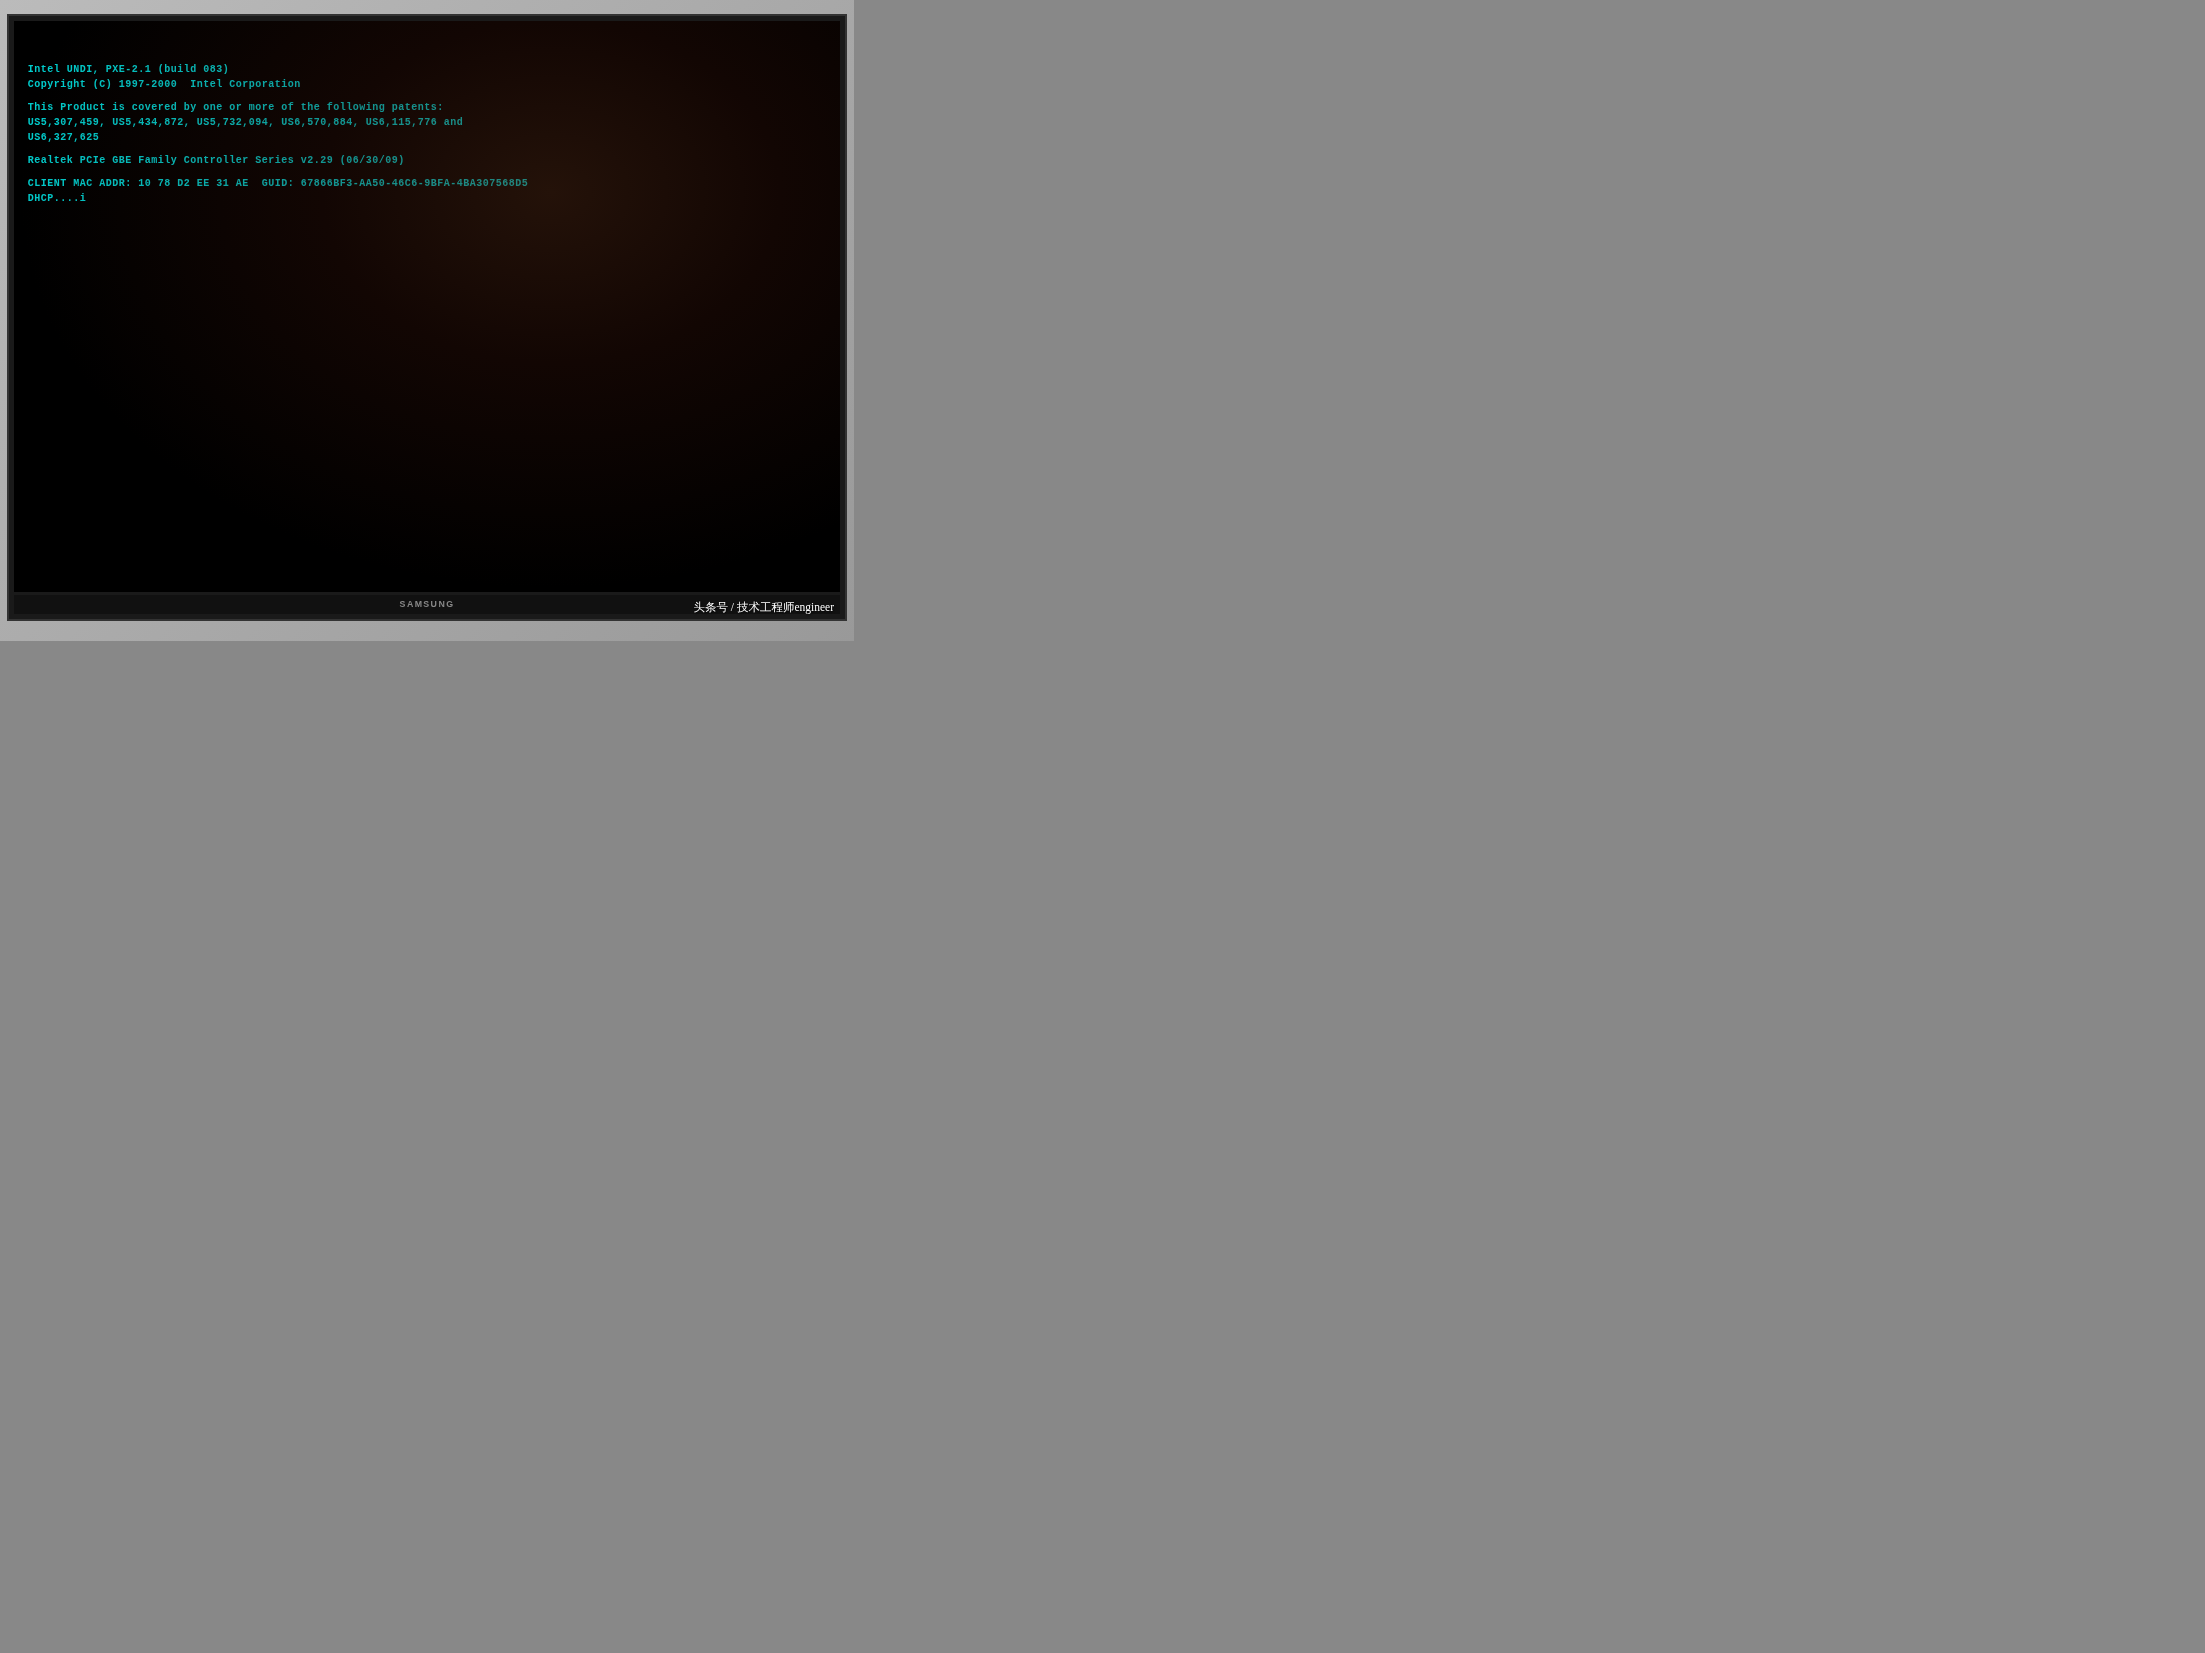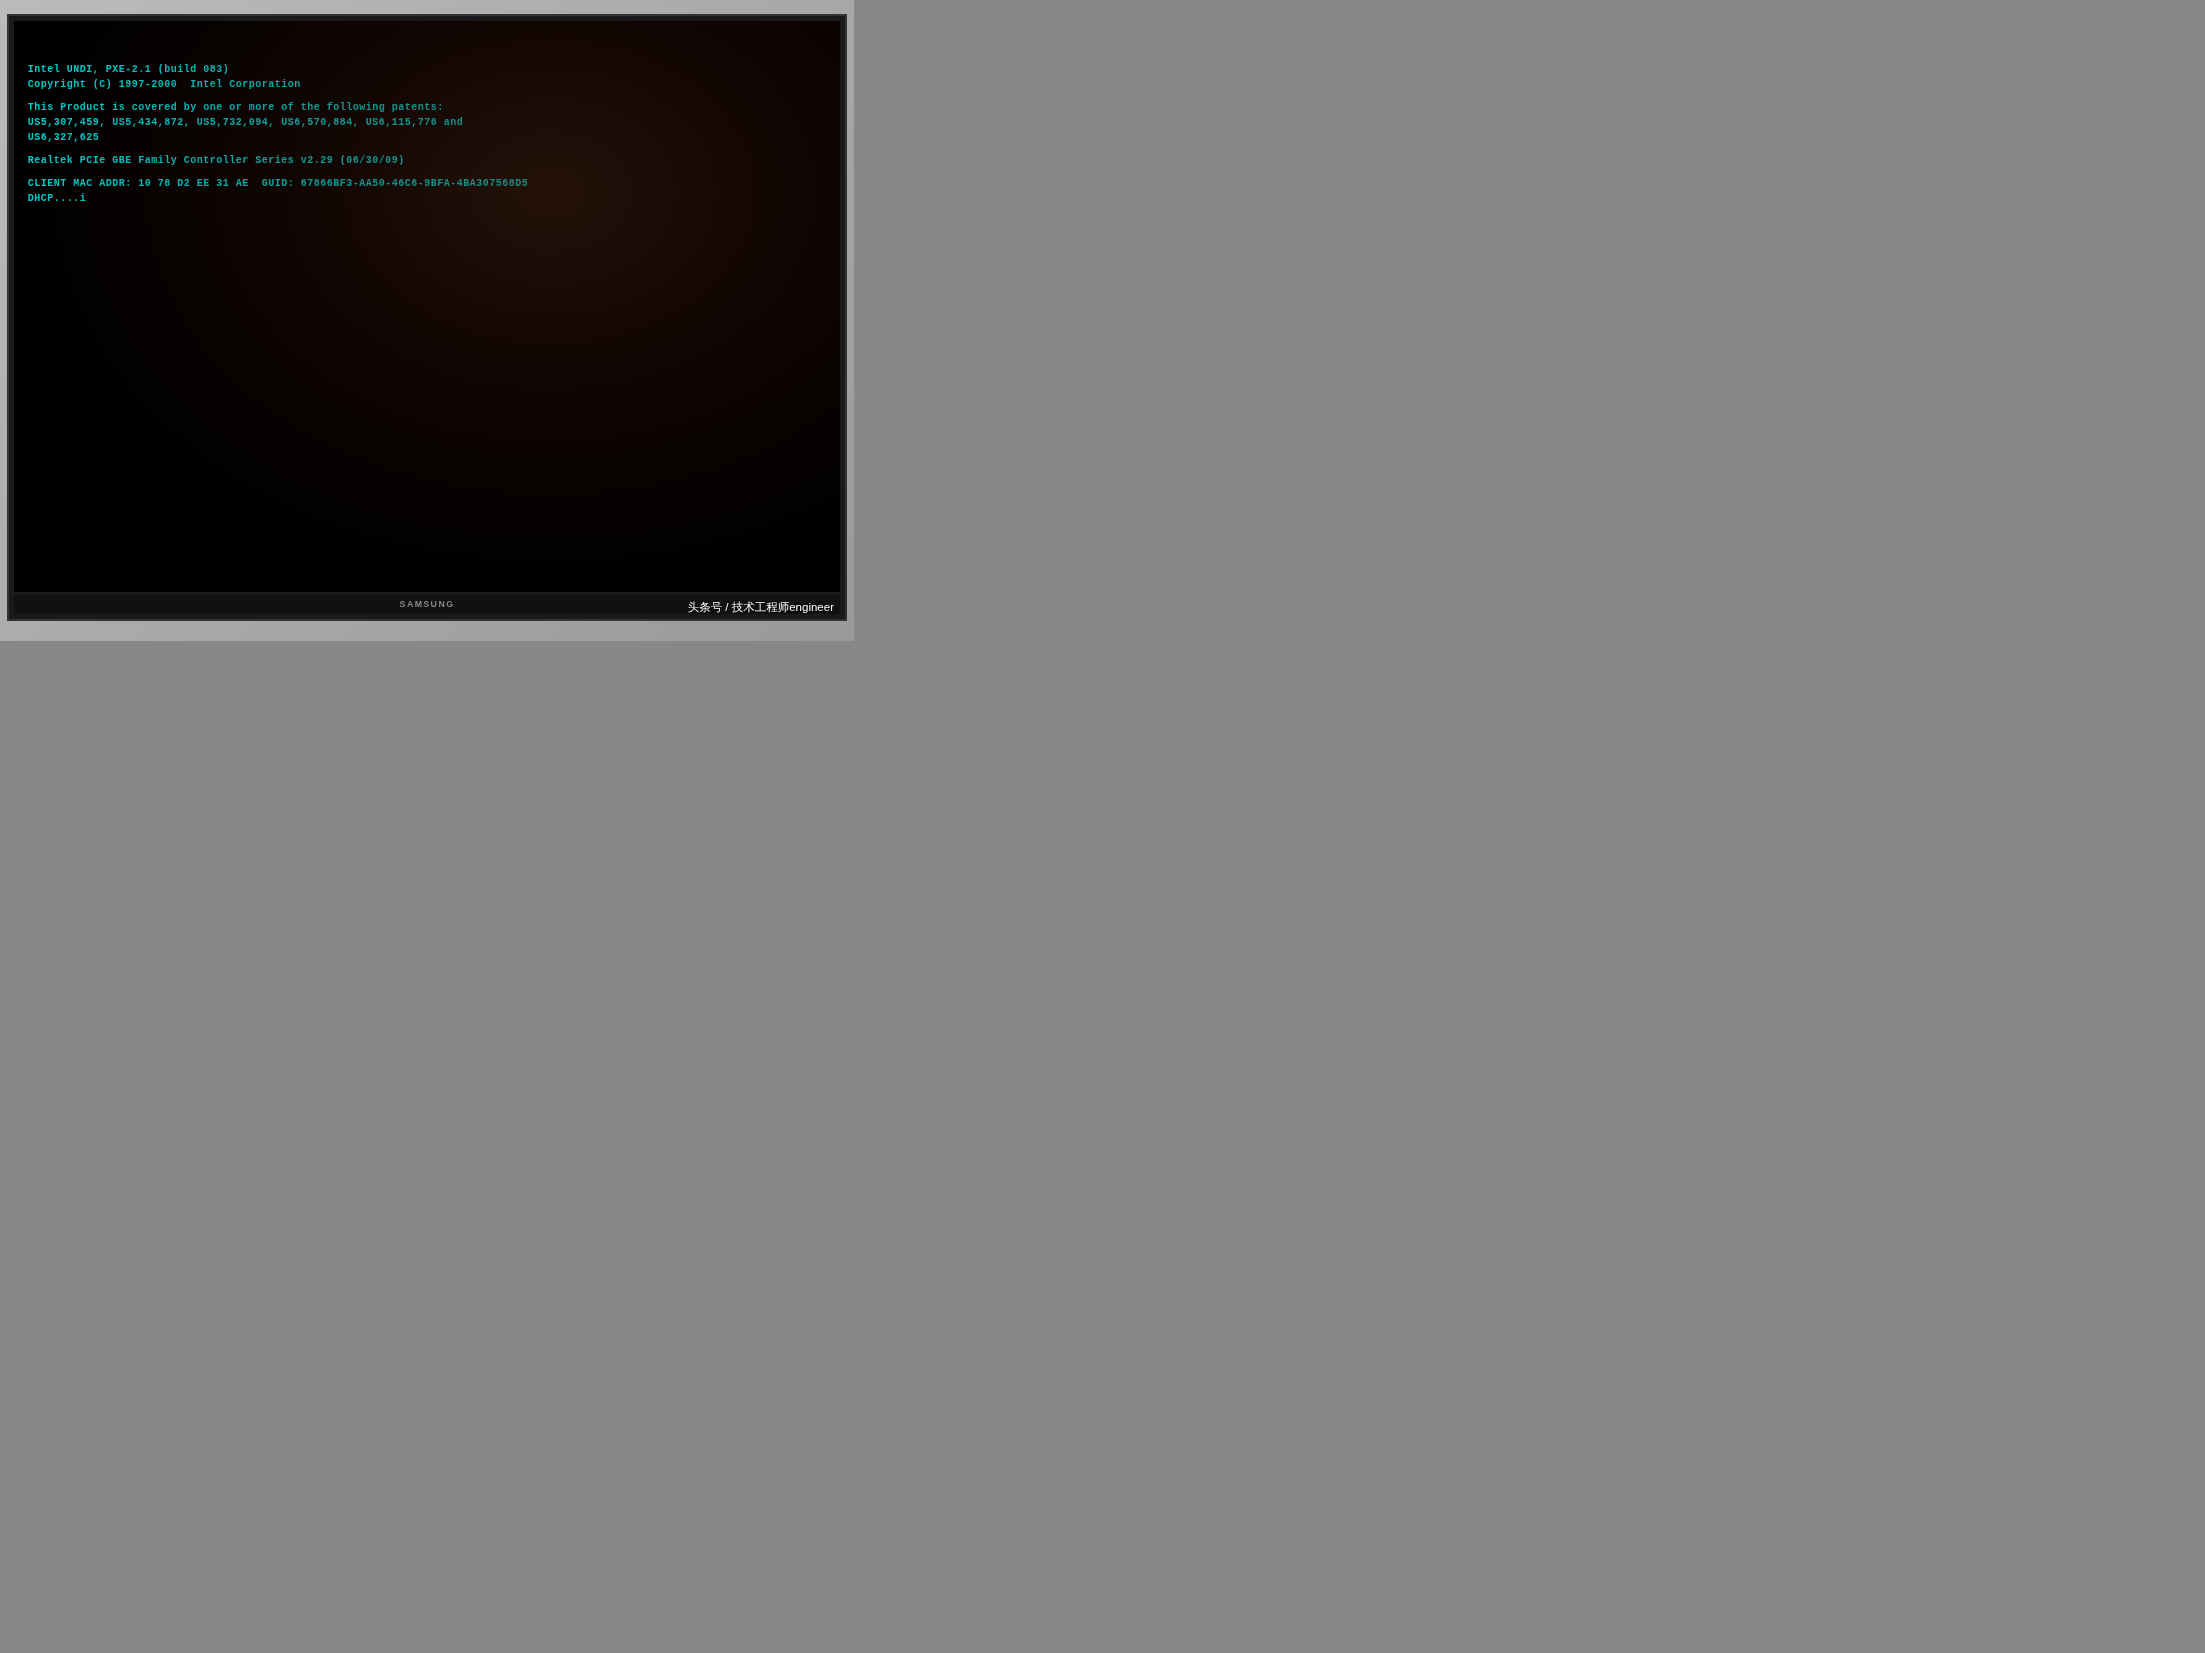--- a/index.html
+++ b/index.html
@@ -107,21 +107,21 @@
       letter-spacing: 1.4px;
     }
 
     
     .watermark {
       position: absolute;
       bottom: 26px;
       right: 20px;
       color: #fff;
       font-size: 11.5px;
-      font-family: Liberation Sans, sans-serif;
+      font-family: Liberation Serif, serif;
       font-weight: normal;
       z-index: 10;
       text-shadow: 0.7px 0.7px 2px rgba(0,0,0,0.8);
     }
   </style>
 </head>
 <body>
 
 <div class="photo-wrapper">
 

